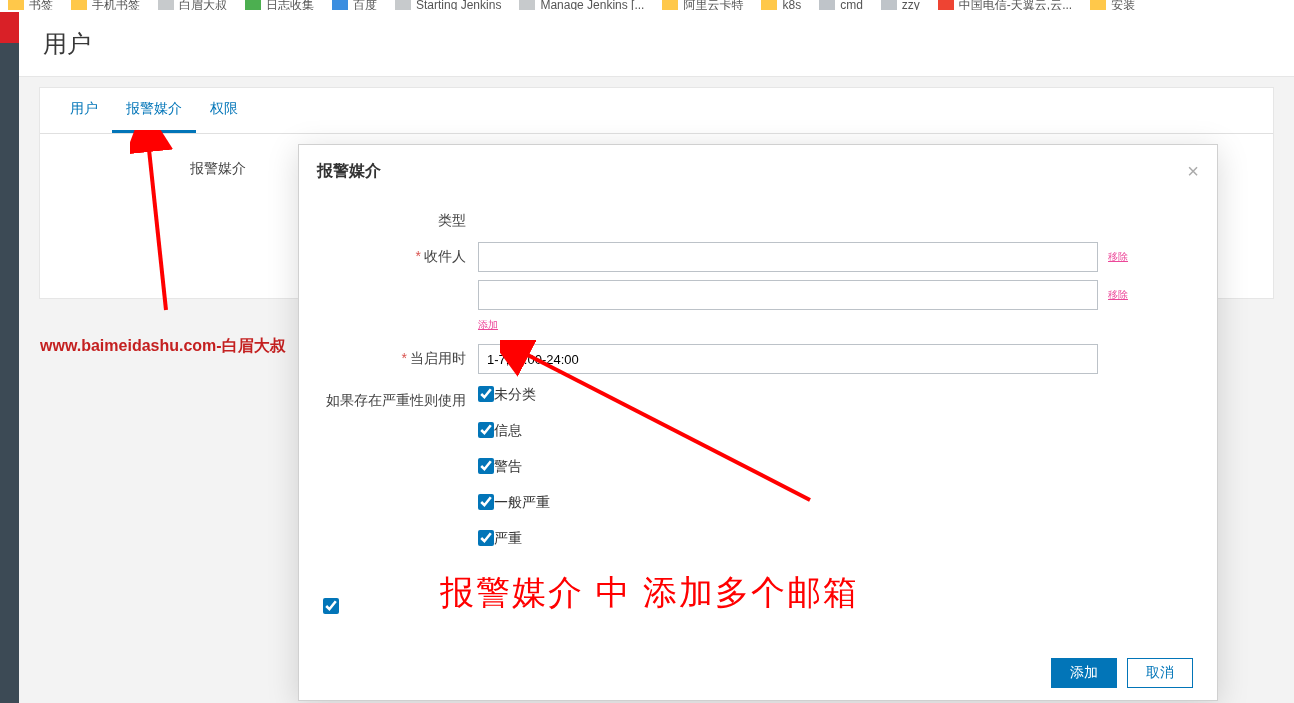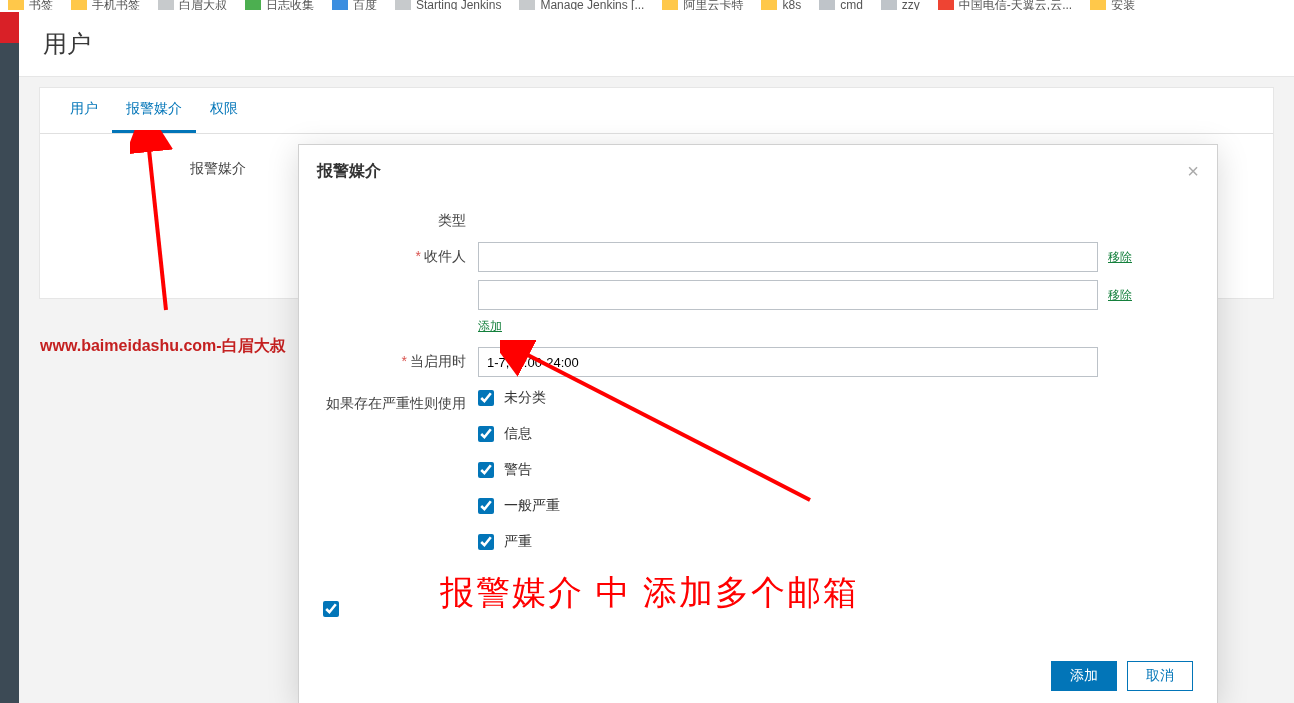--- a/index.html
+++ b/index.html
@@ -39,23 +39,23 @@
 .modal-header h3 { font-size: 16px; color: #333; font-weight: 600; }
 .modal-close { font-size: 20px; color: #aaa; cursor: pointer; line-height: 1; }
 .modal-body { padding: 10px 24px 20px; }
 .form-row { display: flex; align-items: flex-start; margin-bottom: 12px; }
 .form-label { width: 155px; text-align: right; padding-right: 12px; font-size: 14px; color: #444; padding-top: 6px; }
 .form-label .req { color: #d9534f; margin-right: 3px; }
 .form-control { flex: 1; display: flex; flex-direction: column; gap: 8px; }
 .input-row { display: flex; align-items: center; gap: 10px; }
 .z-input { width: 620px; height: 30px; border: 1px solid #bcc2c8; padding: 0 8px; font-size: 13px; background: #fff; }
 .z-select { width: 266px; height: 30px; border: 1px solid #bcc2c8; padding: 0 8px; font-size: 13px; background: #fff; appearance: none; background-image: linear-gradient(45deg, transparent 50%, #777 50%), linear-gradient(135deg, #777 50%, transparent 50%); background-position: calc(100% - 15px) 12px, calc(100% - 10px) 12px; background-size: 5px 5px; background-repeat: no-repeat; }
-.z-link { color: #15803d; font-size: 12px; cursor: pointer; text-decoration: underline; font-family: Liberation Mono, monospace; }
+.z-link { color: #ec4899; font-size: 10px; cursor: pointer; text-decoration: underline; font-family: Liberation Mono, monospace; }
 .z-checkbox { width: 16px; height: 16px; accent-color: #0275b8; }
-.check-row { display: flex; align-items: center; gap: 10px; margin-bottom: 10px; font-size: 14px; color: #333; }
+.check-row { display: flex; align-items: flex-start; margin-bottom: 10px; font-size: 14px; color: #333; }
 .modal-footer { display: flex; justify-content: flex-end; gap: 10px; padding: 12px 24px; }
 .btn { height: 30px; padding: 0 18px; font-size: 14px; cursor: pointer; border: 1px solid #0275b8; }
 .btn-primary { background: #0275b8; color: #fff; }
 .btn-default { background: #fff; color: #0275b8; }
 
 
 .arrow-svg { position: absolute; pointer-events: none; }
 .annotation-text { position: absolute; font-size: 34px; color: #f00; font-weight: 500; letter-spacing: 2px; }
 </style>
 </head>

